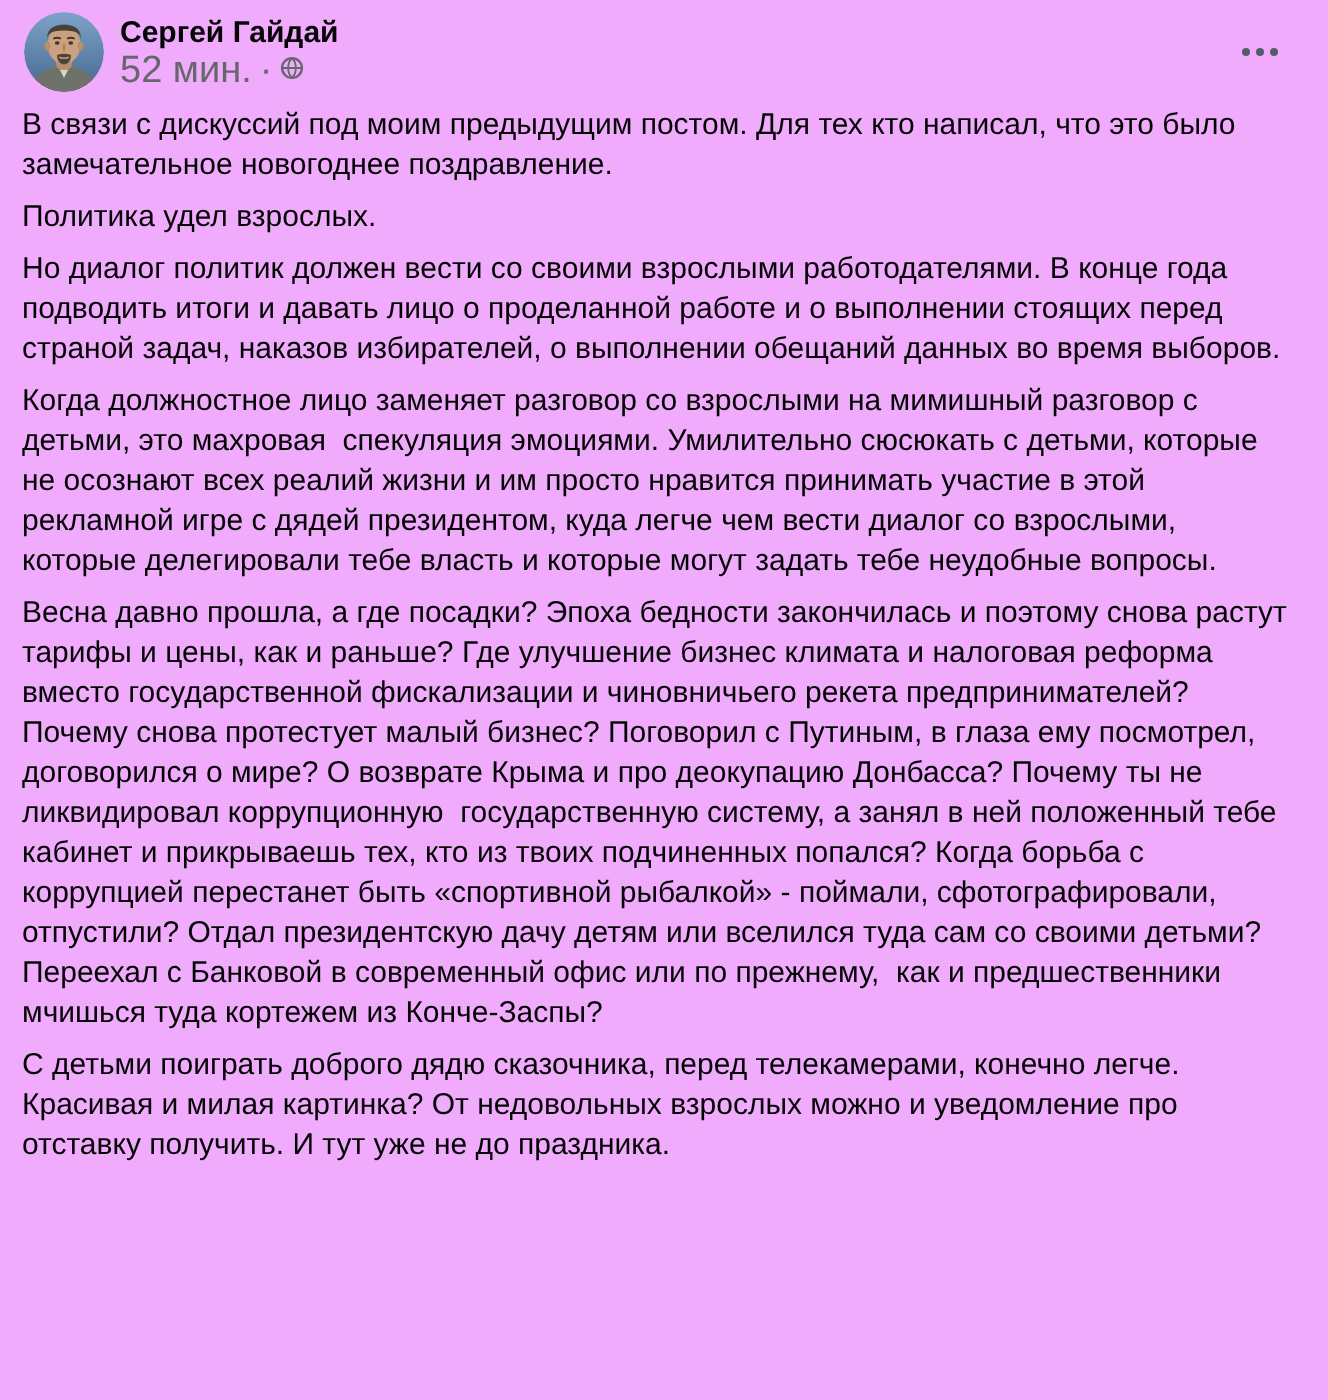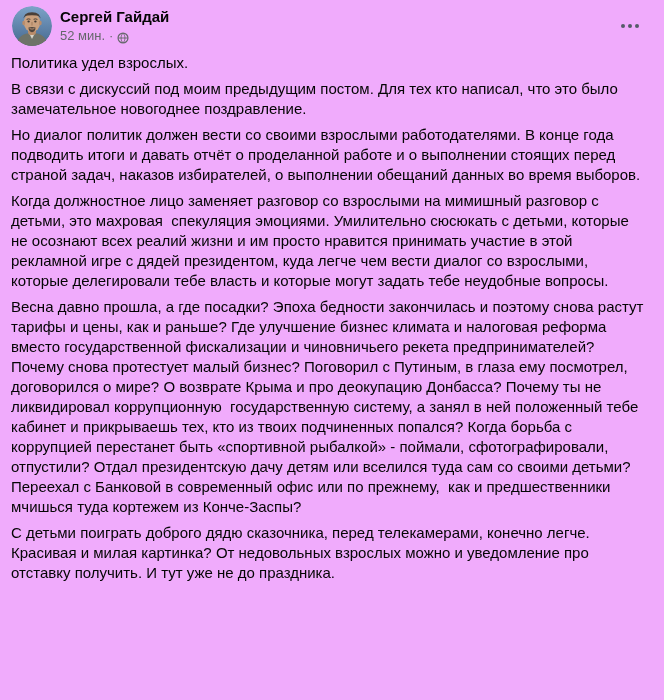--- a/index.html
+++ b/index.html
@@ -36,24 +36,24 @@
     display: inline-block;
     font-size: 15px;
     font-weight: 700;
     color: #050505;
     text-decoration: none;
     line-height: 19px;
     cursor: pointer;
   }
   .meta {
     display: flex;
-    align-items: flex-end;
+    align-items: flex-start;
     gap: 4px;
     margin-top: 2px;
-    font-size: 13px;
+    font-size: 19px;
     color: #65676B;
     line-height: 16px;
   }
   .timestamp {
     color: #65676B;
     text-decoration: none;
     cursor: pointer;
   }
   .meta-sep { color: #65676B; }
   .globe { display: inline-flex; align-items: center; }
@@ -148,21 +148,21 @@
       </div>
     </div>
 
     <button class="more-btn" aria-label="More options">
       <span class="dots"></span>
     </button>
 
   </div>
 
   <div class="post-body">
+    <p>В связи с дискуссий под моим предыдущим постом. Для тех кто написал, что это было замечательное новогоднее поздравление.</p>
     <p>Политика удел взрослых.</p>
-    <p>В связи с дискуссий под моим предыдущим постом. Для тех кто написал, что это было замечательное новогоднее поздравление.</p>
-    <p>Но диалог политик должен вести со своими взрослыми работодателями. В конце года подводить итоги и давать отчёт о проделанной работе и о выполнении стоящих перед страной задач, наказов избирателей, о выполнении обещаний данных во время выборов.</p>
+    <p>Но диалог политик должен вести со своими взрослыми работодателями. В конце года подводить итоги и давать лицо о проделанной работе и о выполнении стоящих перед страной задач, наказов избирателей, о выполнении обещаний данных во время выборов.</p>
     <p>Когда должностное лицо заменяет разговор со взрослыми на мимишный разговор с детьми, это махровая  спекуляция эмоциями. Умилительно сюсюкать с детьми, которые не осознают всех реалий жизни и им просто нравится принимать участие в этой рекламной игре с дядей президентом, куда легче чем вести диалог со взрослыми, которые делегировали тебе власть и которые могут задать тебе неудобные вопросы.</p>
     <p>Весна давно прошла, а где посадки? Эпоха бедности закончилась и поэтому снова растут тарифы и цены, как и раньше? Где улучшение бизнес климата и налоговая реформа вместо государственной фискализации и чиновничьего рекета предпринимателей? Почему снова протестует малый бизнес? Поговорил с Путиным, в глаза ему посмотрел, договорился о мире? О возврате Крыма и про деокупацию Донбасса? Почему ты не ликвидировал коррупционную  государственную систему, а занял в ней положенный тебе кабинет и прикрываешь тех, кто из твоих подчиненных попался? Когда борьба с коррупцией перестанет быть «спортивной рыбалкой» - поймали, сфотографировали, отпустили? Отдал президентскую дачу детям или вселился туда сам со своими детьми? Переехал с Банковой в современный офис или по прежнему,  как и предшественники мчишься туда кортежем из Конче-Заспы?</p>
     <p>С детьми поиграть доброго дядю сказочника, перед телекамерами, конечно легче. Красивая и милая картинка? От недовольных взрослых можно и уведомление про  отставку получить. И тут уже не до праздника.</p>
   </div>
 
 </div>
 
 </body></html>

